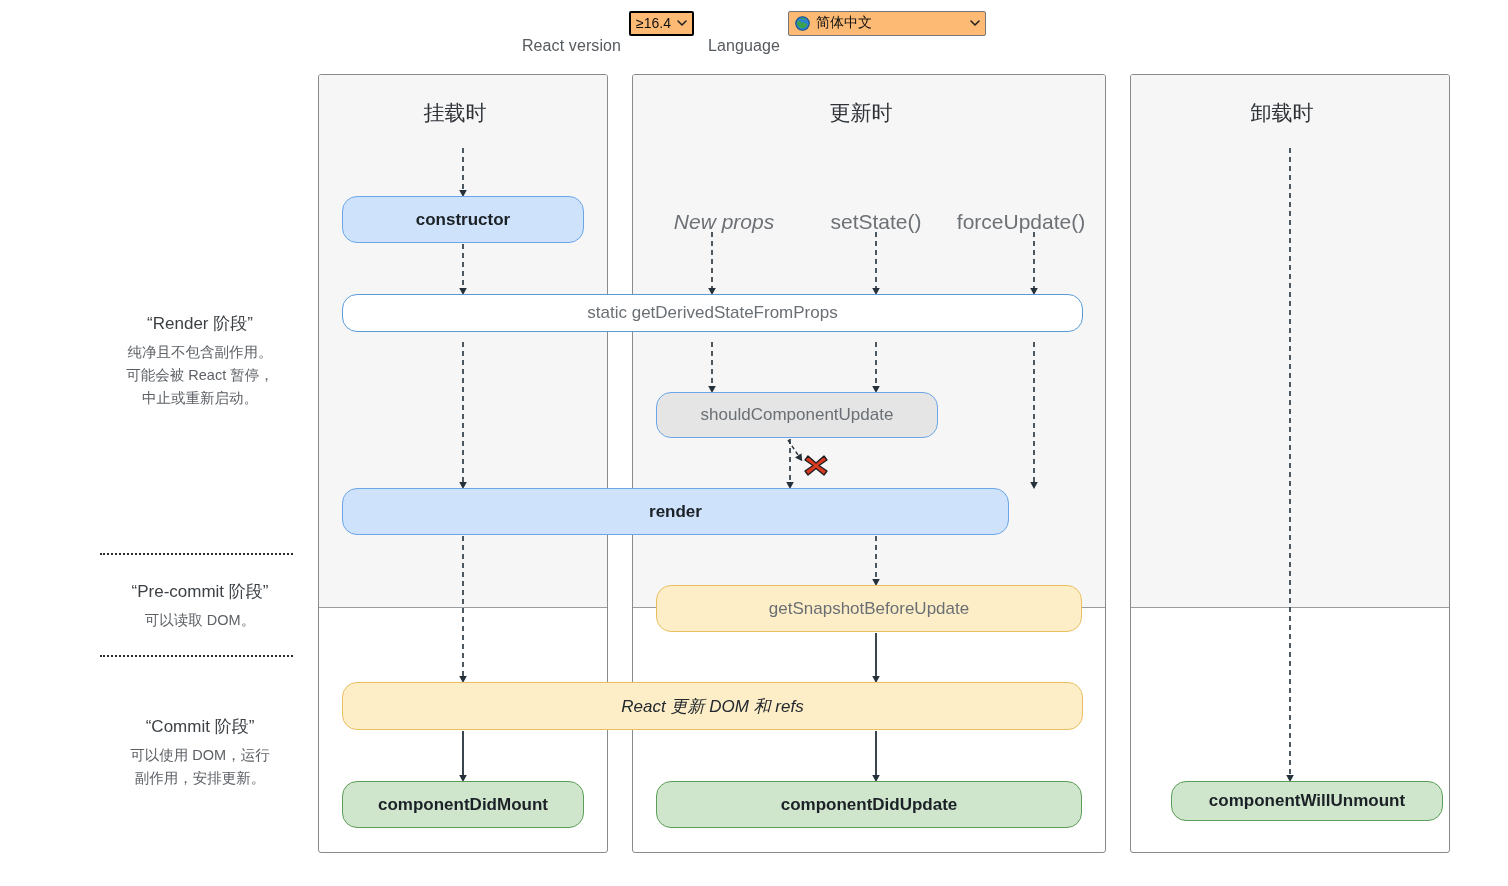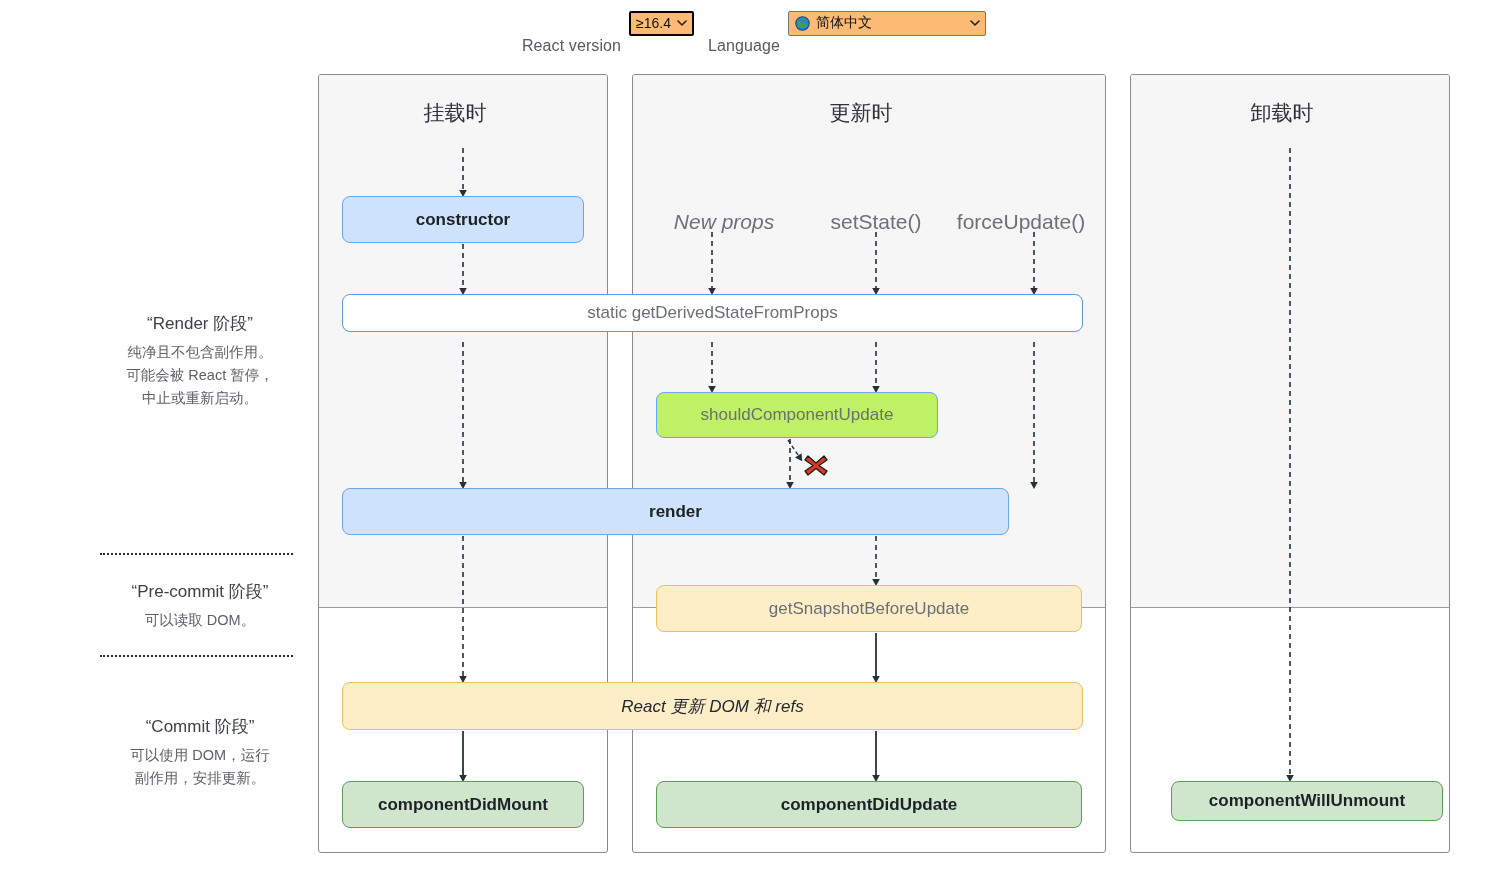--- a/index.html
+++ b/index.html
@@ -136,42 +136,42 @@
     text-align: center;
     font-size: 21px;
     color: #2e3338;
     z-index: 4;
   }
 
   
   .node {
     position: absolute;
     box-sizing: border-box;
-    border-radius: 8px;
+    border-radius: 15px;
     display: flex;
     align-items: center;
     justify-content: center;
     font-size: 17px;
     z-index: 6;
     text-align: center;
   }
   .node-blue {
     background: #cfe2fb;
     border: 1px solid #6aa6e8;
     color: #1b2126;
     font-weight: bold;
   }
   .node-white {
     background: #ffffff;
     border: 1px solid #5b9bd5;
     color: #6a6f74;
     font-weight: normal;
   }
   .node-blue-light {
-    background: #bef264;
+    background: #e5e5e5;
     border: 1px solid #6aa6e8;
     color: #6a6f74;
     font-weight: normal;
   }
   .node-yellow {
     background: #fdeec8;
     border: 1px solid #e9bf62;
     color: #6a6f74;
     font-weight: normal;
   }

